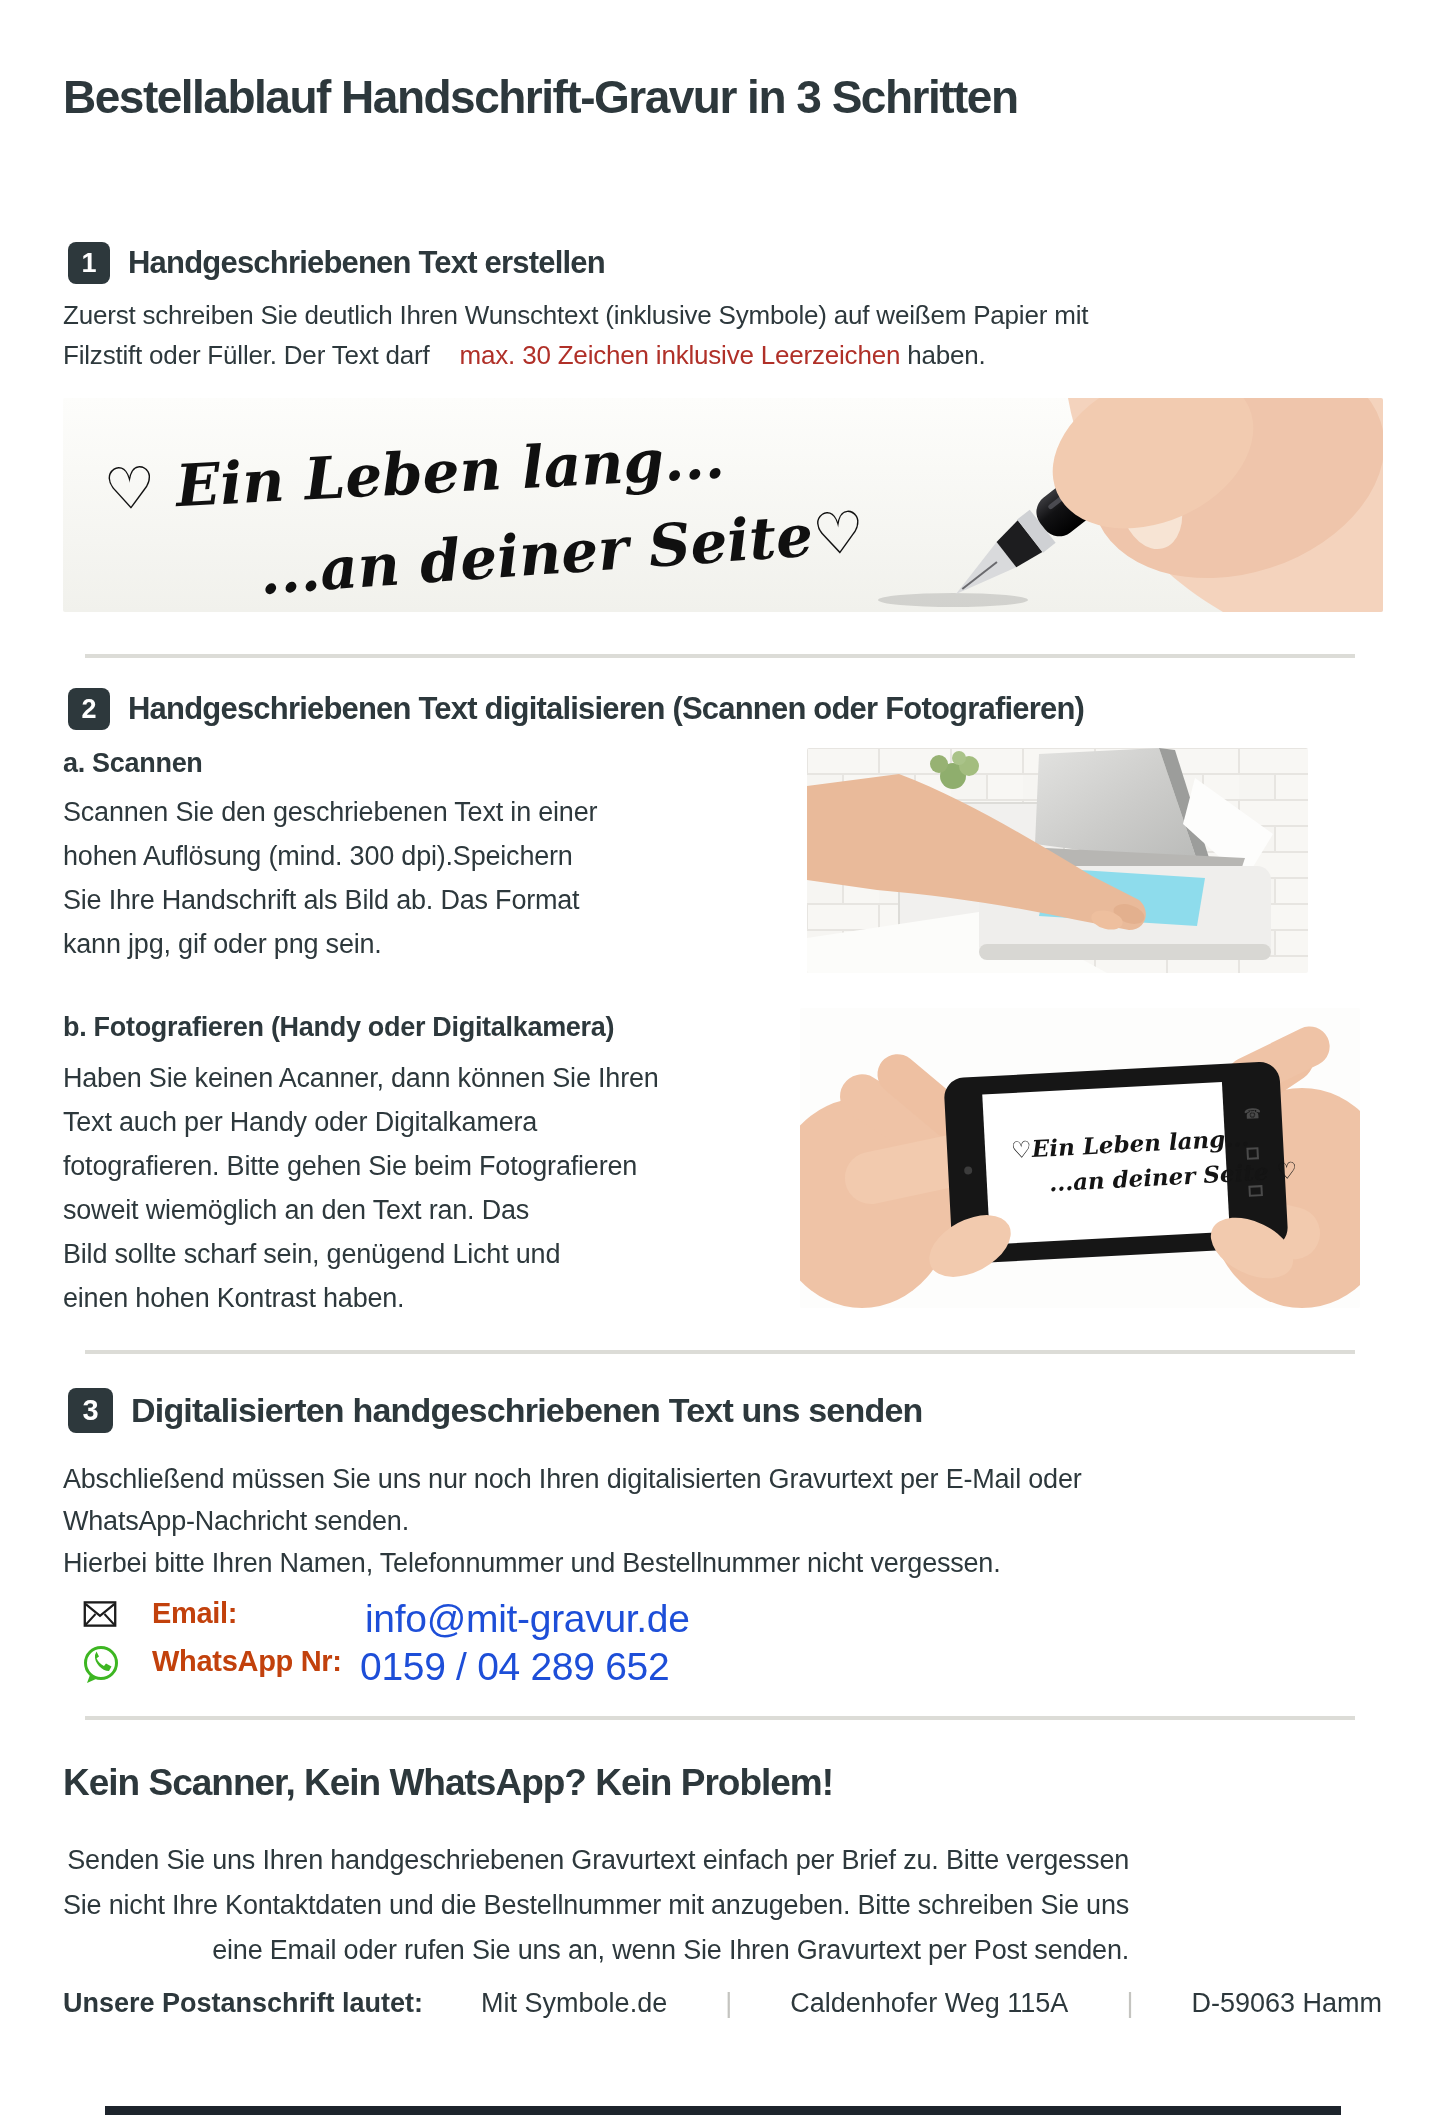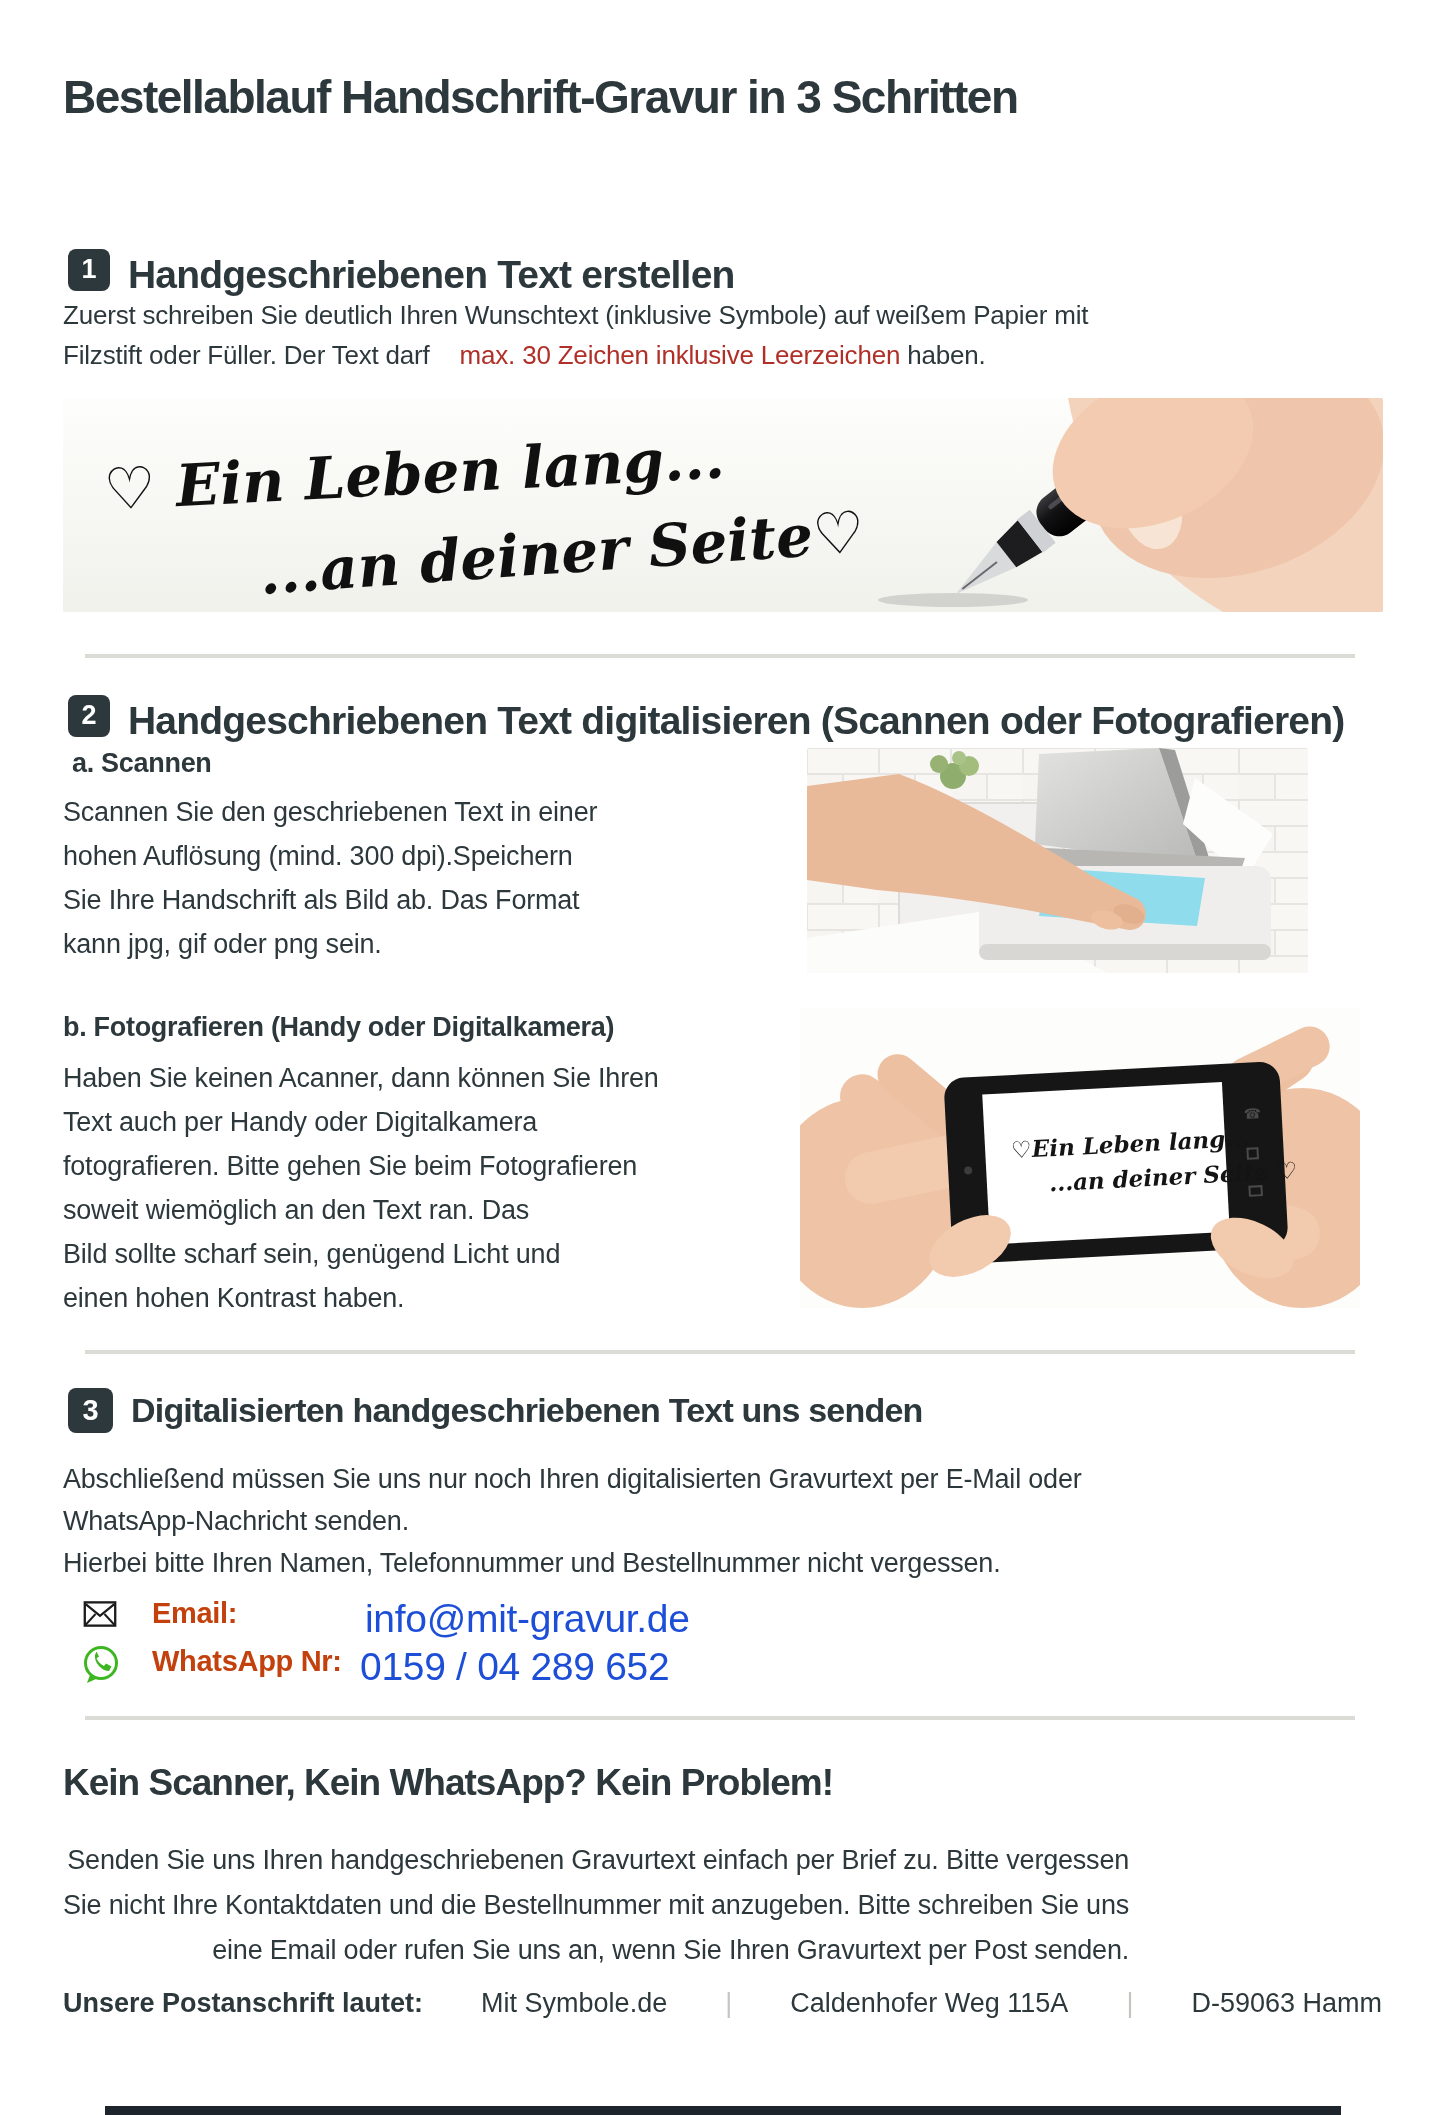--- a/index.html
+++ b/index.html
@@ -7,21 +7,21 @@
         font-family:"Liberation Sans",sans-serif;color:#2d383c;}
   .abs{position:absolute;}
   .nowrap{white-space:nowrap;}
 
   
   .doc-title{left:63px;top:70px;font-size:46px;font-weight:bold;letter-spacing:-1.5px;color:#2d383c;}
   .step-row{display:flex;align-items:center;gap:18px;}
   .badge{width:42px;height:42px;background:#2d383c;border-radius:8px;color:#ffffff;
          display:flex;align-items:center;justify-content:center;font-size:27px;font-weight:bold;flex:0 0 auto;}
   .step-h{font-weight:bold;letter-spacing:-0.8px;color:#2d383c;}
-  .h1size{font-size:39px;margin-top:11px;}
+  .h1size{font-size:31px;}
   .h3size{font-size:34px;}
 
   
   .body-line{font-size:26px;letter-spacing:-0.2px;line-height:40px;white-space:nowrap;}
   .col-line{font-size:27px;letter-spacing:-0.2px;line-height:44px;white-space:nowrap;}
   .sub-label{font-size:27px;font-weight:bold;letter-spacing:-0.3px;white-space:nowrap;}
   .hl-red{color:#b03028;margin-left:23px;}
 
   .divider{height:4px;background:#dcdcd7;left:85px;width:1270px;}
 
@@ -88,21 +88,21 @@
     </svg>
   </div>
 
   <div class="abs divider" style="top:654px;"></div>
 
   <div class="abs step-row" style="left:68px;top:688px;">
     <div class="badge">2</div>
     <div class="step-h h1size nowrap">Handgeschriebenen Text digitalisieren (Scannen oder Fotografieren)</div>
   </div>
 
-  <div class="abs sub-label" style="left:63px;top:748px;margin-left:9px;">a. Scannen</div>
+  <div class="abs sub-label" style="left:63px;top:748px;">a. Scannen</div>
   <div class="abs" style="left:63px;top:790px;">
     <div class="col-line">Scannen Sie den geschriebenen Text in einer</div>
     <div class="col-line">hohen Auflösung (mind. 300 dpi).Speichern</div>
     <div class="col-line">Sie Ihre Handschrift als Bild ab. Das Format</div>
     <div class="col-line">kann jpg, gif oder png sein.</div>
   </div>
 
   <div class="abs photo" style="left:807px;top:748px;width:501px;height:225px;">
     <svg width="501" height="225" viewBox="0 0 501 225" xmlns="http://www.w3.org/2000/svg">
       <defs>

